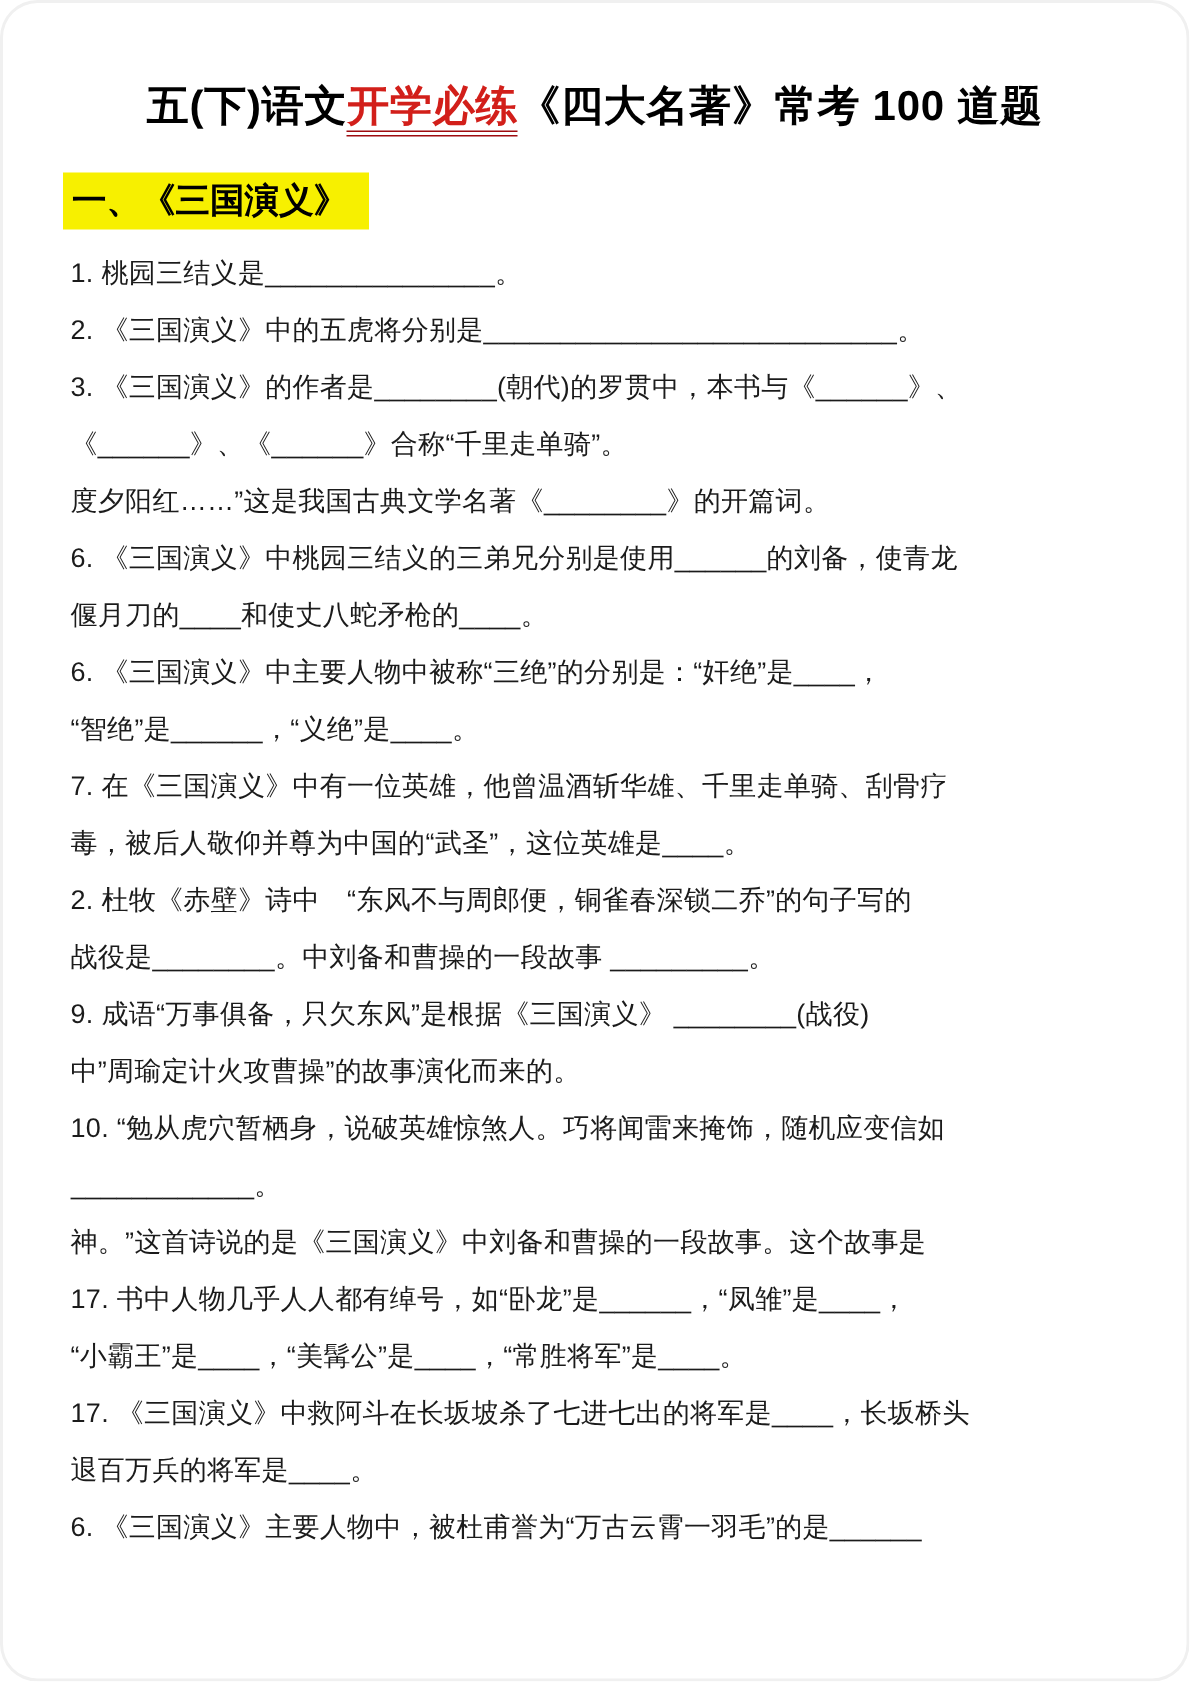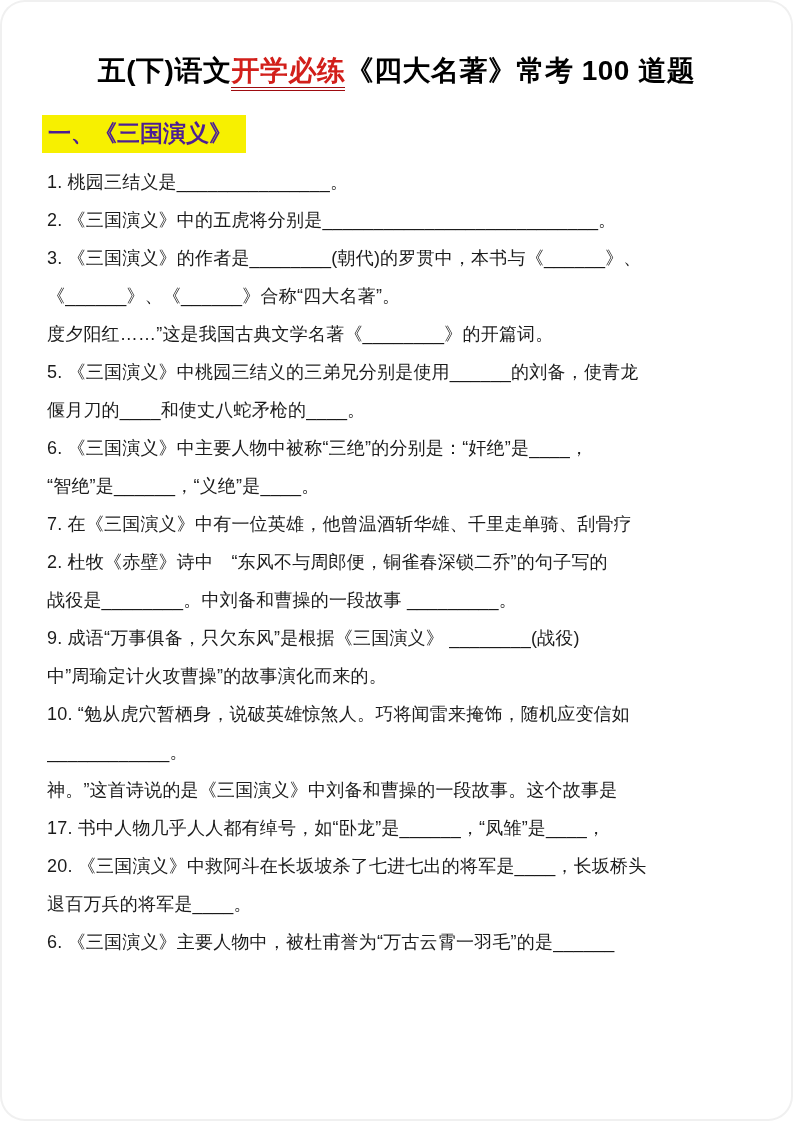--- a/index.html
+++ b/index.html
@@ -32,21 +32,21 @@
     color: #d21f1a;
     border-bottom: 4px double #9e0b0f;
     padding-bottom: 1px;
   }
   .heading-row {
     margin: 25px 0 0 42px;
   }
   .section-heading {
     display: inline-block;
     background: #f7f000;
-    color: #4c1d95;
+    color: #000000;
     font-size: 23px;
     font-weight: 700;
     padding: 3px 14px 4px 6px;
     white-space: nowrap;
   }
   .questions {
     margin: 10px 40px 0 47px;
     font-size: 18px;
   }
   .qline {
@@ -67,33 +67,35 @@
   </div>
 
   <div class="heading-row">
     <span class="section-heading">一、《三国演义》</span>
   </div>
 
   <div class="questions">
       <div class="qline">1. 桃园三结义是_______________。</div>
       <div class="qline">2. 《三国演义》中的五虎将分别是___________________________。</div>
       <div class="qline">3. 《三国演义》的作者是________(朝代)的罗贯中，本书与《______》、</div>
-      <div class="qline">《______》、《______》合称“四大名著”。</div>
+      <div class="qline">《______》、《______》合称“千里走单骑”。</div>
       <div class="qline">度夕阳红……”这是我国古典文学名著《________》的开篇词。</div>
-      <div class="qline">5. 《三国演义》中桃园三结义的三弟兄分别是使用______的刘备，使青龙</div>
+      <div class="qline">6. 《三国演义》中桃园三结义的三弟兄分别是使用______的刘备，使青龙</div>
       <div class="qline">偃月刀的____和使丈八蛇矛枪的____。</div>
       <div class="qline">6. 《三国演义》中主要人物中被称“三绝”的分别是：“奸绝”是____，</div>
       <div class="qline">“智绝”是______，“义绝”是____。</div>
       <div class="qline">7. 在《三国演义》中有一位英雄，他曾温酒斩华雄、千里走单骑、刮骨疗</div>
+      <div class="qline">毒，被后人敬仰并尊为中国的“武圣”，这位英雄是____。</div>
       <div class="qline">2. 杜牧《赤壁》诗中　“东风不与周郎便，铜雀春深锁二乔”的句子写的</div>
       <div class="qline">战役是________。中刘备和曹操的一段故事 _________。</div>
       <div class="qline">9. 成语“万事俱备，只欠东风”是根据《三国演义》 ________(战役)</div>
       <div class="qline">中”周瑜定计火攻曹操”的故事演化而来的。</div>
       <div class="qline">10. “勉从虎穴暂栖身，说破英雄惊煞人。巧将闻雷来掩饰，随机应变信如</div>
       <div class="qline">____________。</div>
       <div class="qline">神。”这首诗说的是《三国演义》中刘备和曹操的一段故事。这个故事是</div>
       <div class="qline">17. 书中人物几乎人人都有绰号，如“卧龙”是______，“凤雏”是____，</div>
-      <div class="qline">20. 《三国演义》中救阿斗在长坂坡杀了七进七出的将军是____，长坂桥头</div>
+      <div class="qline">“小霸王”是____，“美髯公”是____，“常胜将军”是____。</div>
+      <div class="qline">17. 《三国演义》中救阿斗在长坂坡杀了七进七出的将军是____，长坂桥头</div>
       <div class="qline">退百万兵的将军是____。</div>
       <div class="qline">6. 《三国演义》主要人物中，被杜甫誉为“万古云霄一羽毛”的是______</div>
     </div>
 
 </div>
 
 </body></html>

